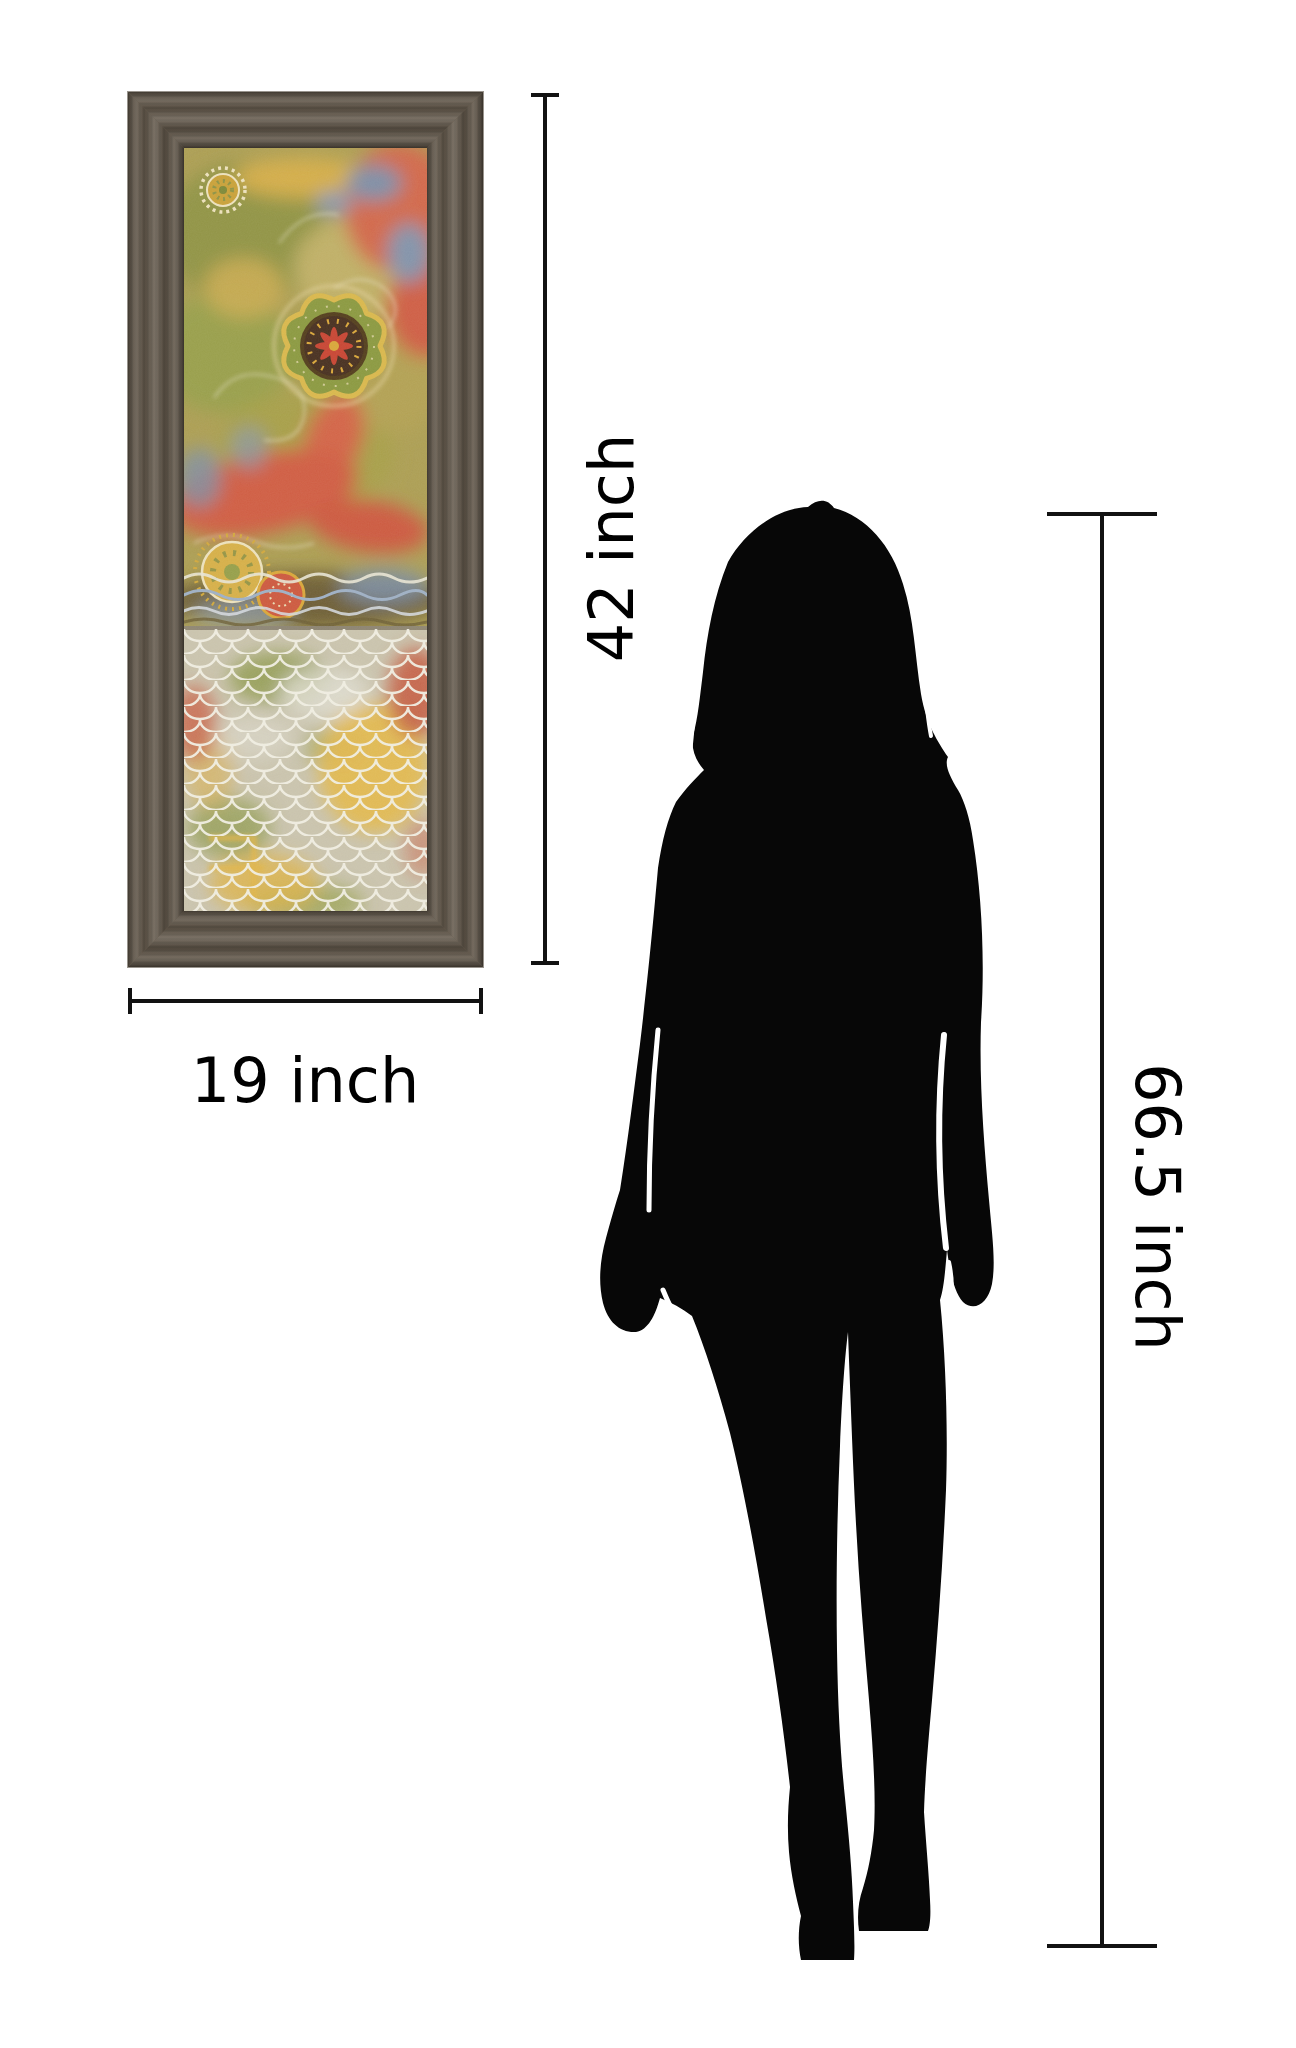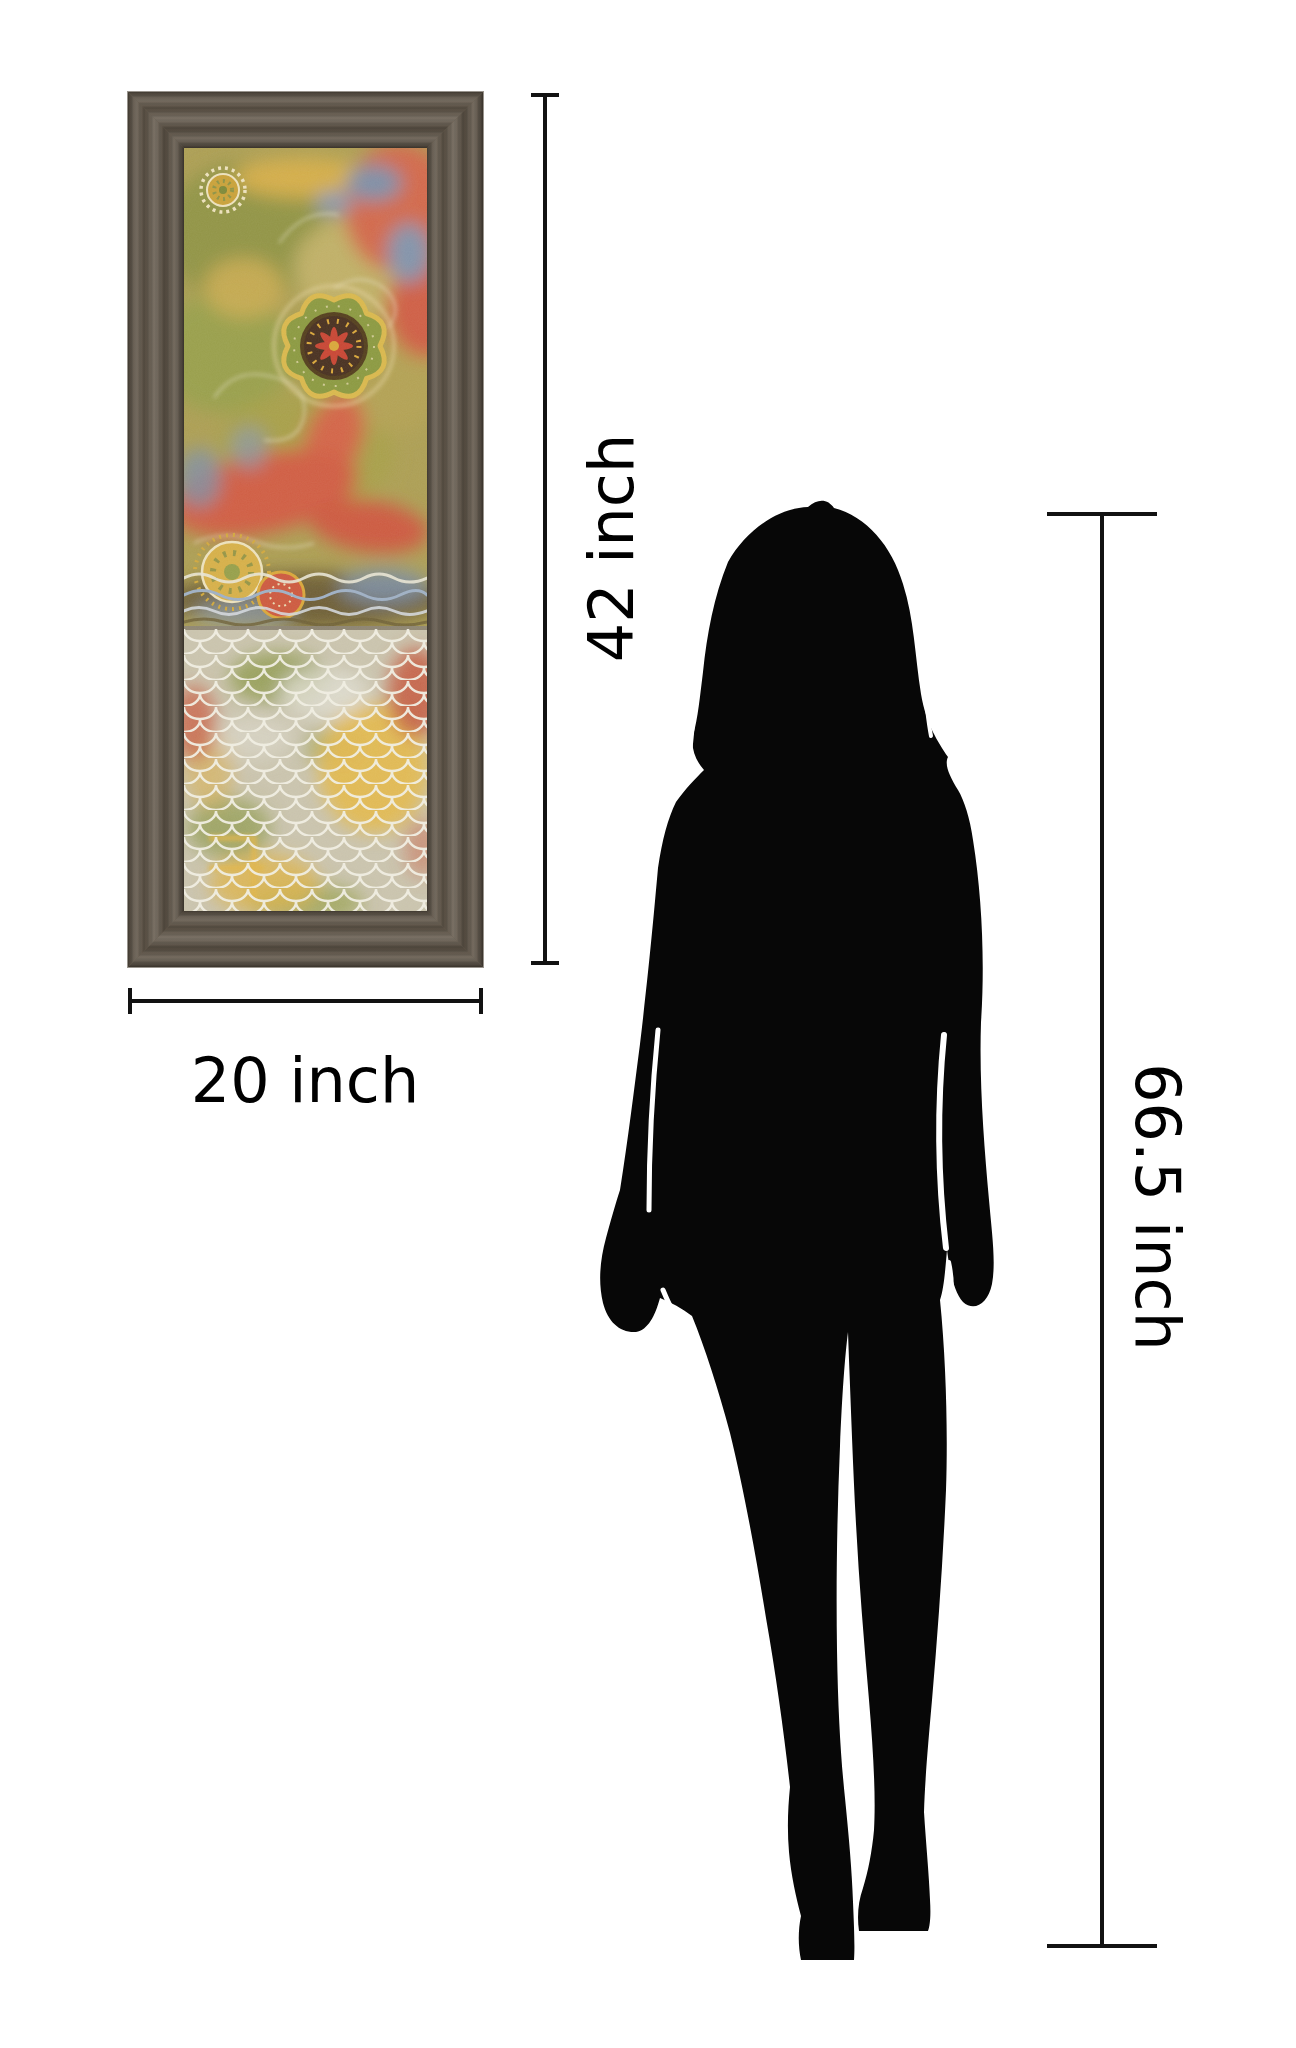--- a/index.html
+++ b/index.html
@@ -210,21 +210,21 @@
   <div id="dim-artwork-height" class="dim dim-v">
     <div class="cap cap-a"></div>
     <div class="cap cap-b"></div>
   </div>
   <div id="label-artwork-height" class="dim-label">42 inch</div>
 
   <div id="dim-artwork-width" class="dim dim-h">
     <div class="cap cap-a"></div>
     <div class="cap cap-b"></div>
   </div>
-  <div id="label-artwork-width" class="dim-label">20 inch</div>
+  <div id="label-artwork-width" class="dim-label">19 inch</div>
 
   <div id="dim-person-height" class="dim dim-v">
     <div class="cap cap-a"></div>
     <div class="cap cap-b"></div>
   </div>
   <div id="label-person-height" class="dim-label">66.5 inch</div>
 
   <div class="silhouette">
     <svg viewBox="590 500 410 1465">
       <path fill="#070707" d="

